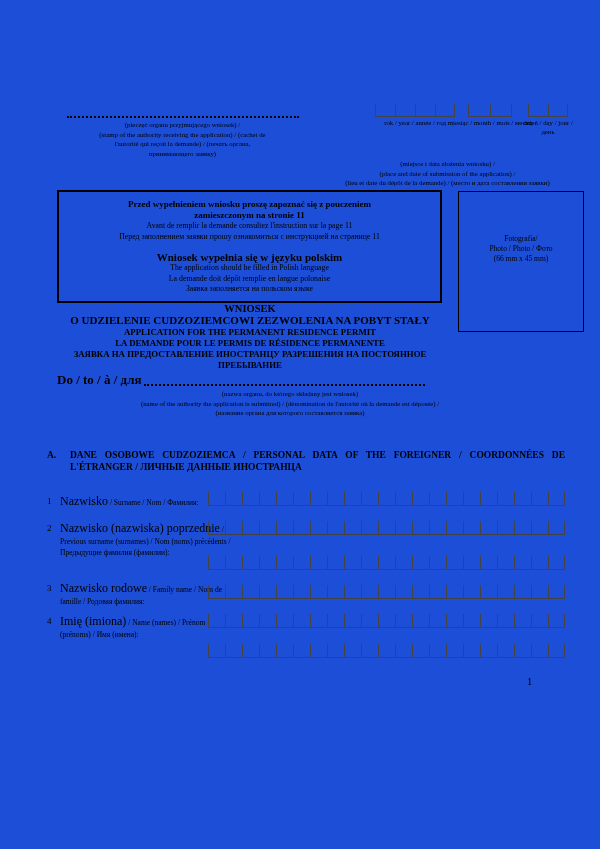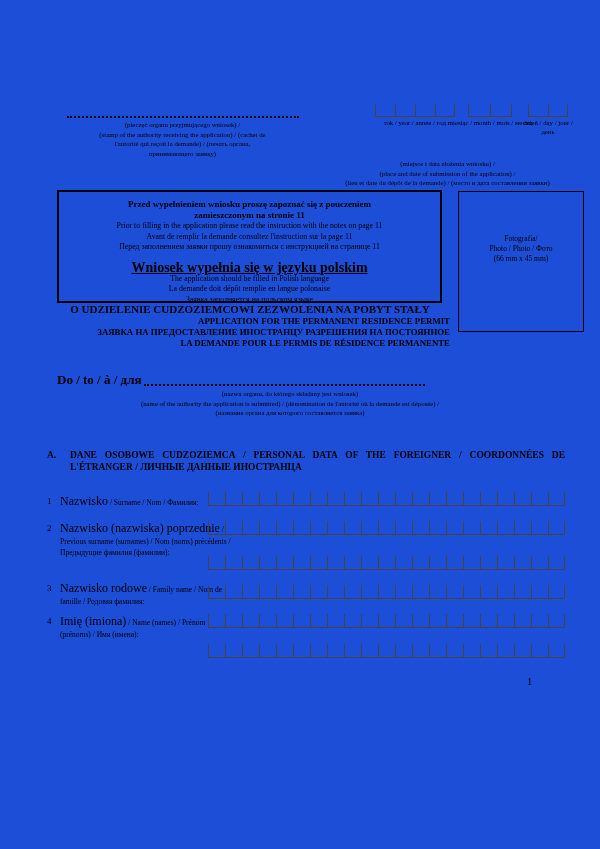--- a/index.html
+++ b/index.html
@@ -30,30 +30,30 @@
   .g-year  .dlabel { width:110px; }
   .g-month .dlabel { width:86px; }
   .g-day   .dlabel { width:52px; }
 
   .placedate { left:300px; top:159px; width:295px; text-align:center; }
 
   
   .notice { left:57px; top:190px; width:385px; height:113px; border:2px solid #000; text-align:center; padding-top:7px; }
   .notice .h1 { font-weight:bold; font-size:9px; line-height:11px; max-width:300px; margin:0 auto; }
   .notice .sub { font-size:7.8px; line-height:10.5px; }
-  .notice .h2 { font-weight:bold; font-size:14px; line-height:12px; margin-top:9px;text-decoration:underline; }
+  .notice .h2 { font-weight:bold; font-size:11px; line-height:12px; margin-top:9px; }
 
   
   .photo { left:458px; top:191px; width:126px; height:141px; border:1px solid #000; text-align:center; padding-top:42px; font-size:7.5px; line-height:10px; }
 
   
   .title { left:50px; top:303px; width:400px; text-align:center; font-weight:bold; }
   .title .t1 { font-size:10.5px; line-height:11px; }
   .title .t2 { font-size:11px;  line-height:13px; }
-  .title .t3 { font-size:8.8px; line-height:11px;text-align:right; }
+  .title .t3 { font-size:8.8px; line-height:11px; }
 
   
   .dorow { left:57px; top:374px; width:368px; display:flex; align-items:flex-end; }
   .dorow .dolabel { font-weight:bold; font-size:13px; white-space:nowrap; line-height:12px; }
   .dorow .dotfill { flex:1; height:10px; margin-left:3px; border-bottom:2px dotted #000; }
   .docaps { left:45px; top:389px; width:490px; text-align:center; }
 
   
   .secA { left:47px; top:450px; width:518px; display:flex; font-weight:bold; font-size:9.5px; line-height:11.5px; }
   .secA .letter { width:23px; flex:none; }
@@ -110,40 +110,41 @@
   </div>
 
   <div class="abs placedate">
     <div class="cap">(miejsce i data złożenia wniosku) /</div>
     <div class="cap">(place and date of submission of the application) /</div>
     <div class="cap">(lieu et date du dépôt de la demande) /  (место и дата составления заявки)</div>
   </div>
 
   <div class="abs notice">
     <div class="h1">Przed wypełnieniem wniosku proszę zapoznać się z pouczeniem zamieszczonym na stronie 11</div>
-    <div class="sub">Prior to filling in the application please read the instruction with the notes on page 11</div>
     <div class="sub">Avant de remplir la demande consultez l'instruction sur la page 11</div>
     <div class="sub">Перед заполнением заявки прошу ознакомиться с инструкцией на странице 11</div>
     <div class="h2">Wniosek wypełnia się w języku polskim</div>
     <div class="sub">The application should be filled in Polish language</div>
     <div class="sub">La demande doit dépôt remplie en langue polonaise</div>
     <div class="sub">Заявка заполняется на польском языке</div>
   </div>
 
   <div class="abs photo">
     <div>Fotografia/</div>
     <div>Photo / Photo / Фото</div>
     <div>(66 mm x 45 mm)</div>
   </div>
 
   <div class="abs title">
+    <div class="t1">WNIOSEK</div>
     <div class="t2">O UDZIELENIE CUDZOZIEMCOWI ZEZWOLENIA NA POBYT STAŁY</div>
     <div class="t3">APPLICATION FOR THE PERMANENT RESIDENCE PERMIT</div>
+    <div class="t3">LA DEMANDE POUR LE PERMIS DE RÉSIDENCE PERMANENTE</div>
     <div class="t3">ЗАЯВКА НА ПРЕДОСТАВЛЕНИЕ ИНОСТРАНЦУ РАЗРЕШЕНИЯ НА ПОСТОЯННОЕ</div>
-    <div class="t3">LA DEMANDE POUR LE PERMIS DE RÉSIDENCE PERMANENTE</div>
+    <div class="t3">ПРЕБЫВАНИЕ</div>
   </div>
 
   <div class="abs dorow">
     <span class="dolabel">Do / to / à / для</span>
     <span class="dotfill"></span>
   </div>
   <div class="abs docaps">
     <div class="cap">(nazwa organu, do którego składany jest wniosek)</div>
     <div class="cap">(name of the authority the application is submitted) / (dénomination de l'autorité où la demande est déposée) /</div>
     <div class="cap">(название органа для которого составляется заявка)</div>

